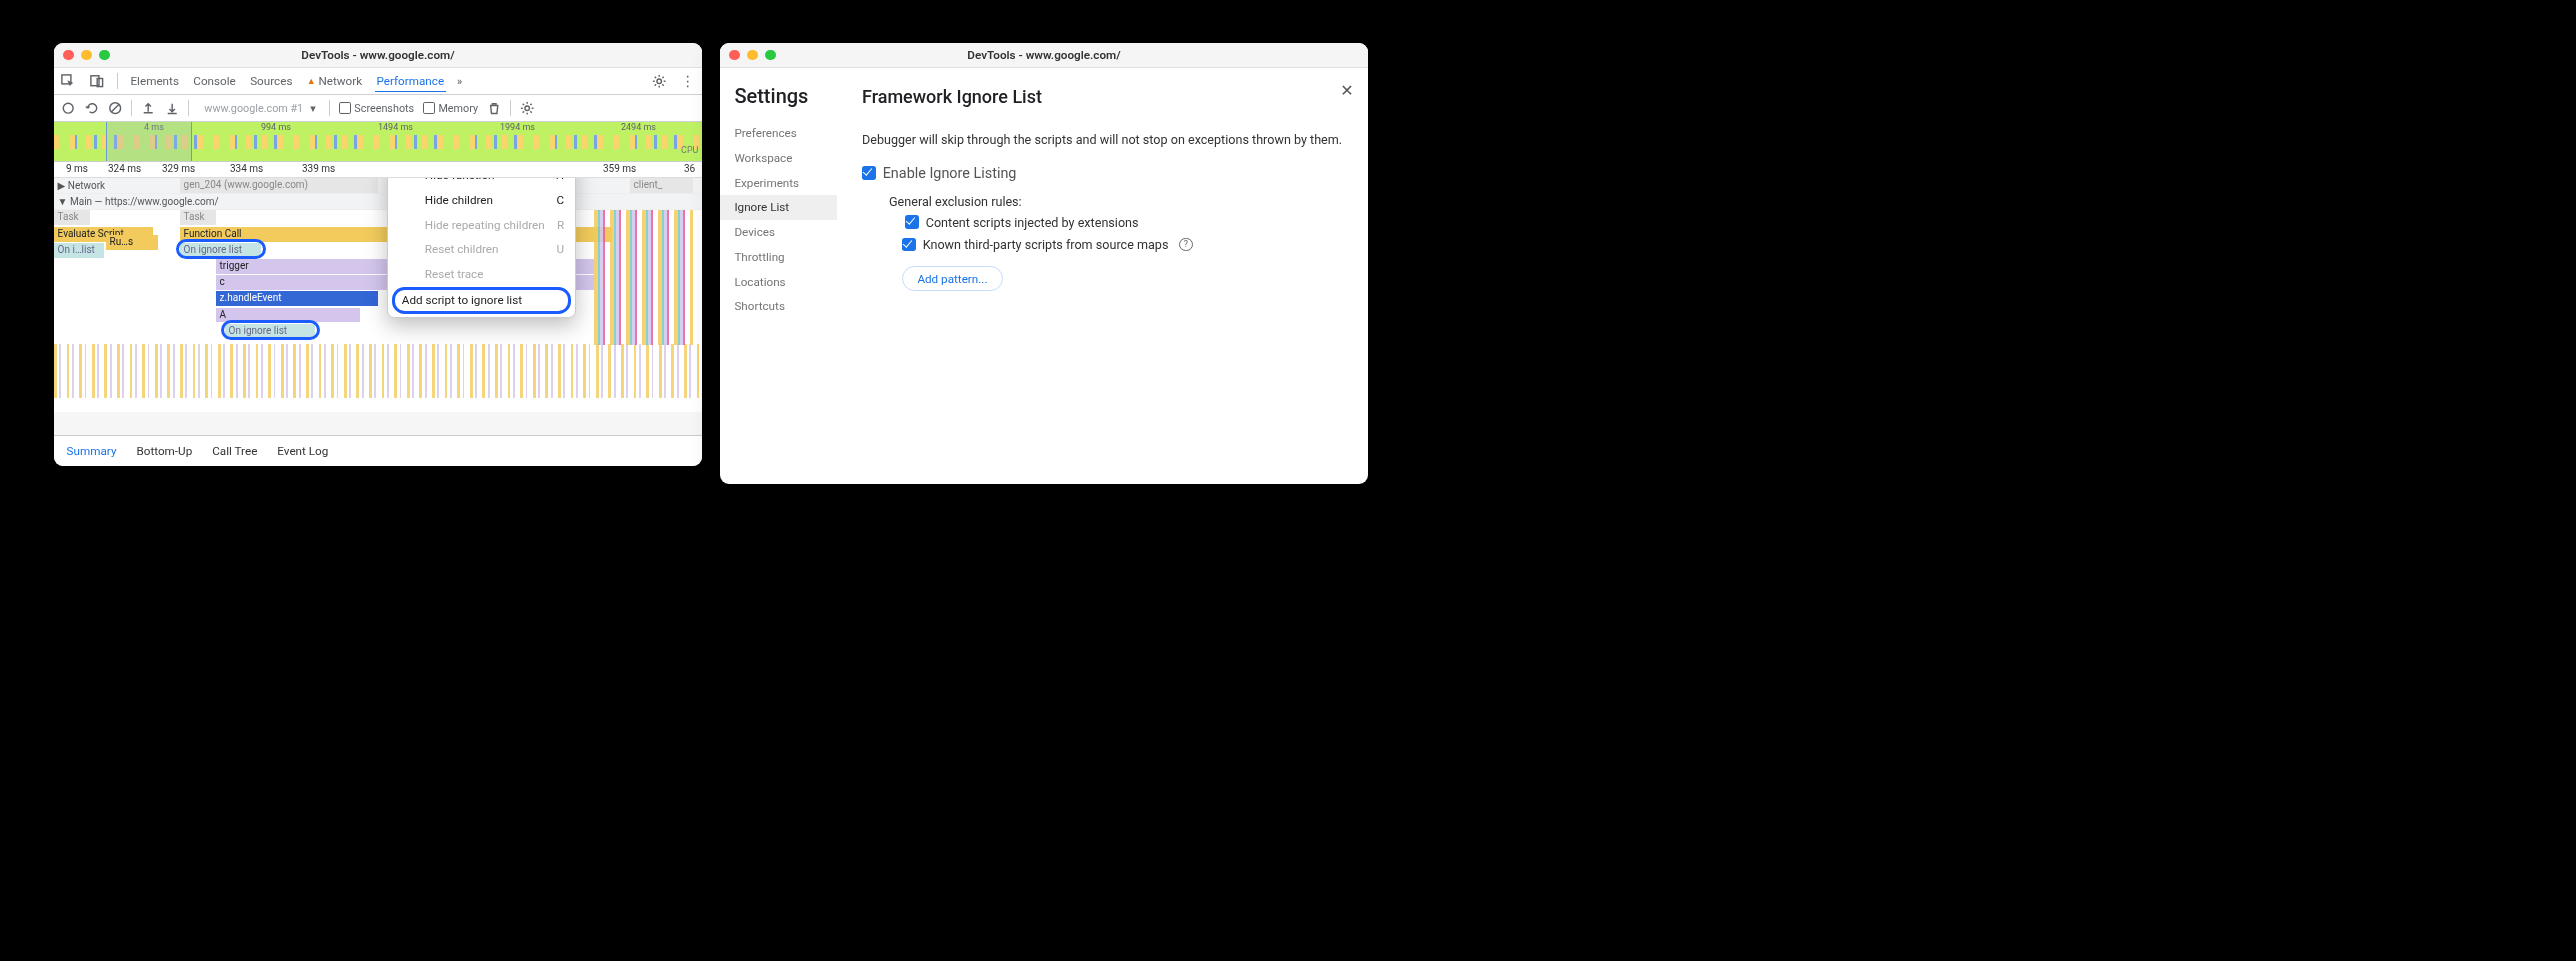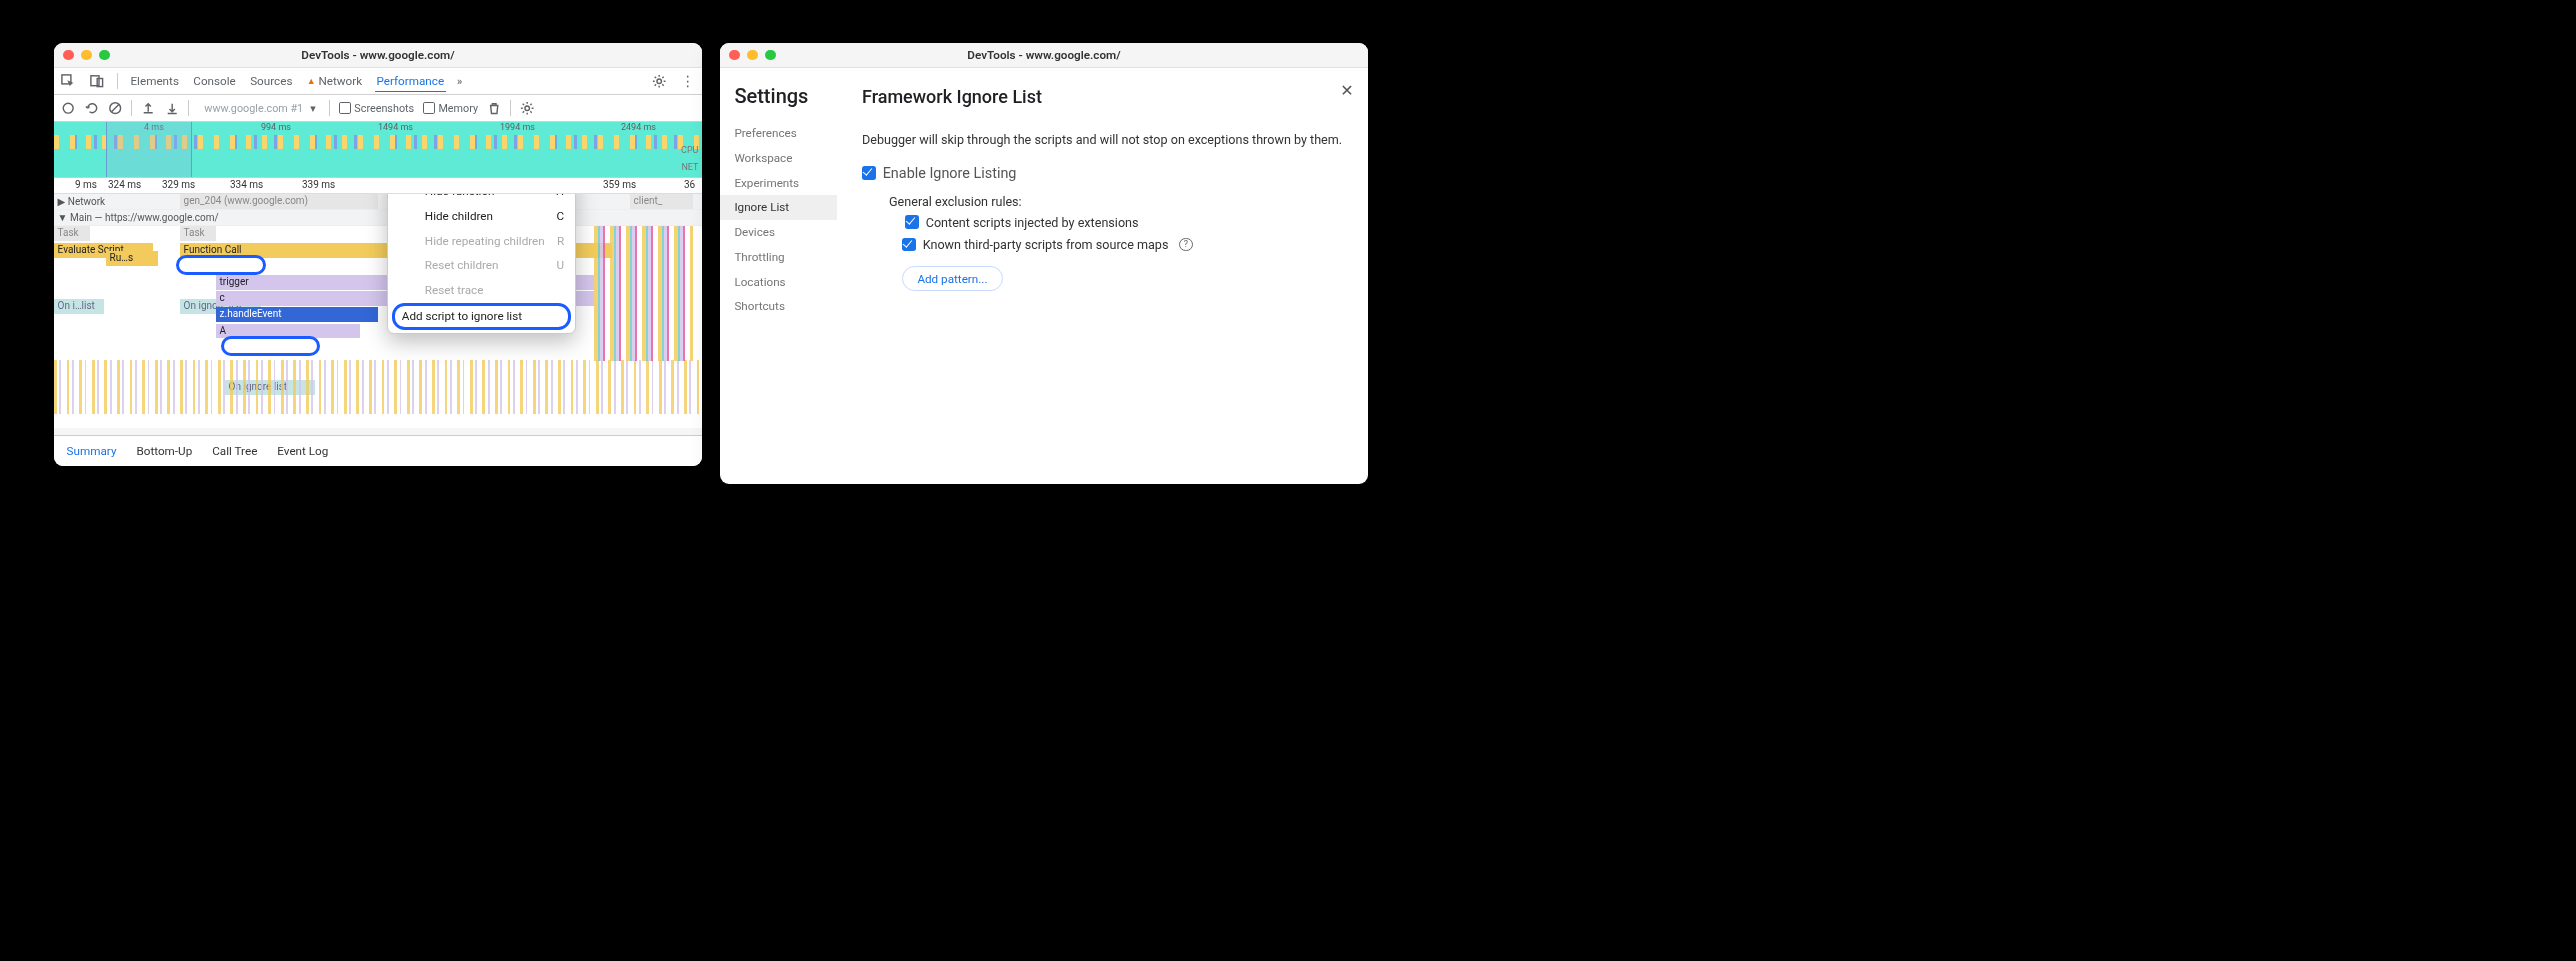--- a/index.html
+++ b/index.html
@@ -50,40 +50,40 @@
   }
   .perf-toolbar .sep{width:0.9px;height:16px;background:#ccc;}
   .dropdown-field {
     color:#9aa0a6; padding:1.8px 16px 1.8px 5.4px; border:0.9px solid transparent; position:relative; font-size:10.8px;
   }
   .dropdown-field::after{content:"▾"; position:absolute; right:3.6px; color:#5f6368;}
   .chklabel{display:flex;align-items:center;gap:3.6px;font-size:10.8px;color:#5f6368;}
   .chkbox{width:11.7px;height:11.7px;border:1.4px solid #5f6368;border-radius:1.8px;}
   
   .overview {
-    height:56px; background:#5eead4; border-bottom:0.9px solid #ccc; position:relative; font-size:9px; color:#5f6368;
+    height:40px; background:#bef264; border-bottom:0.9px solid #ccc; position:relative; font-size:9px; color:#5f6368;
   }
   .ov-tick{position:absolute; top:0;}
   .ov-label-cpu{position:absolute;right:3.6px;top:23.4px;font-size:9px;color:#777}
   .ov-label-net{position:absolute;right:3.6px;top:40px;font-size:9px;color:#777}
   .ov-bars{position:absolute;left:0;right:0;top:12.6px;height:14.4px;
     background:
       repeating-linear-gradient(90deg, #f9d56e 0 5.4px, transparent 5.4px 16px),
       repeating-linear-gradient(90deg, #7aa5e5 0 2.7px, transparent 2.7px 20px);
   }
   .ov-sel{position:absolute;top:0;bottom:0;left:52px;width:86px;border:1.8px solid #6b9bd1;border-top:none;border-bottom:none;background:rgba(150,180,220,.25);}
   
   .ruler{height:16px;background:#fff;border-bottom:0.9px solid #ddd;position:relative;font-size:10px;color:#333;}
   .ruler span{position:absolute;top:0.9px}
   
   .tracks{position:relative;background:#fff;height:234px;overflow:hidden}
   .row{height:16px;display:flex;align-items:center;border-bottom:0.9px solid #eee;font-size:10.8px;}
   .row.label{background:#f1f3f4;color:#555;padding-left:3.6px;font-size:10px}
   .rev{position:absolute;height:15.3px;font-size:10px;overflow:hidden;white-space:nowrap;padding:0.9px 3.6px;}
-  .y{background:#f2cb5c;} .teal{background:#c5e5e5;color:#668;margin-top:40px;} .lil{background:#d3c5ec;}
+  .y{background:#f2cb5c;} .teal{background:#c5e5e5;color:#668;} .lil{background:#d3c5ec;}
   .grey{background:#e6e6e6;color:#888} .sel{background:#3367d6;color:#fff}
   .thinbars{position:absolute;height:54px;left:0;right:0;
     background:repeating-linear-gradient(90deg,#f2cb5c 0 2.7px,transparent 2.7px 5.4px,#d3c5ec 5.4px 7.2px,transparent 7.2px 12.6px);opacity:.8}
   .callout{position:absolute;border:3.6px solid #1a5cff;border-radius:12.6px;padding:1.8px 5.4px;background:rgba(255,255,255,0);}
   
   .ctxmenu{position:absolute;background:#fff;border:0.9px solid #ccc;border-radius:7.2px;box-shadow:0 7.2px 21.6px rgba(0,0,0,.25);padding:3.6px 0;width:189px;}
   .ctxitem{display:flex;justify-content:space-between;padding:5.4px 10.8px;font-size:11.7px;color:#222;margin-left:26px;}
   .ctxitem.disabled{color:#aaa}
   .ctxitem.callout-wrap{border:3.6px solid #1a5cff;border-radius:12.6px;margin:0 3.6px;padding:3.6px 7.2px;}
   
@@ -215,21 +215,21 @@
     <span class="ov-tick" style="left:324px">1494 ms</span>
     <span class="ov-tick" style="left:446px">1994 ms</span>
     <span class="ov-tick" style="left:567px">2494 ms</span>
     <div class="ov-bars"></div>
     <div class="ov-sel"></div>
     <span class="ov-label-cpu">CPU</span>
     <span class="ov-label-net">NET</span>
   </div>
 
   <div class="ruler">
-    <span style="left:21px">9 ms</span>
+    <span style="left:12px">9 ms</span>
     <span style="left:54px">324 ms</span>
     <span style="left:108px">329 ms</span>
     <span style="left:176px">334 ms</span>
     <span style="left:248px">339 ms</span>
     <span style="left:549px">359 ms</span>
     <span style="left:630px">36</span>
   </div>
 
   <div class="tracks">
     <div class="row label">▶&nbsp;<span>Network</span></div>

